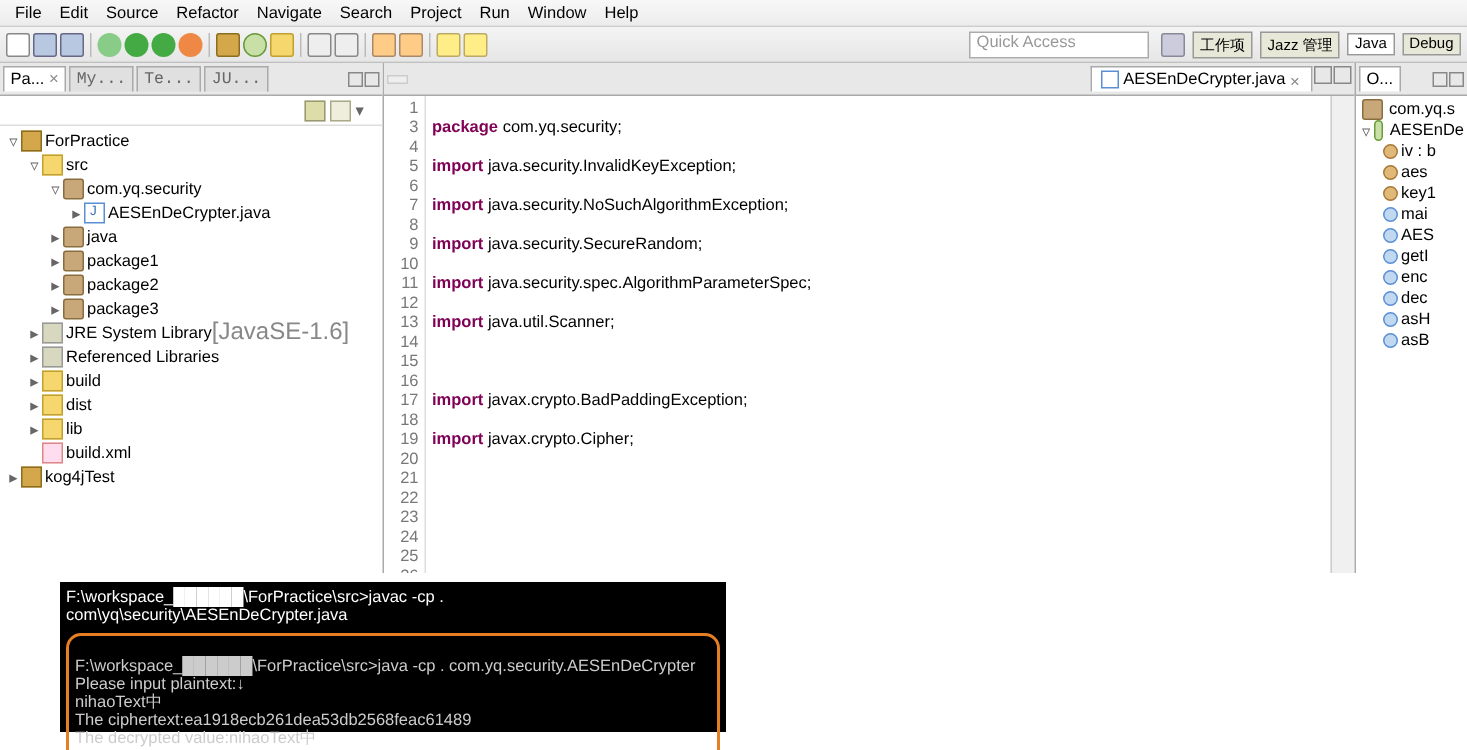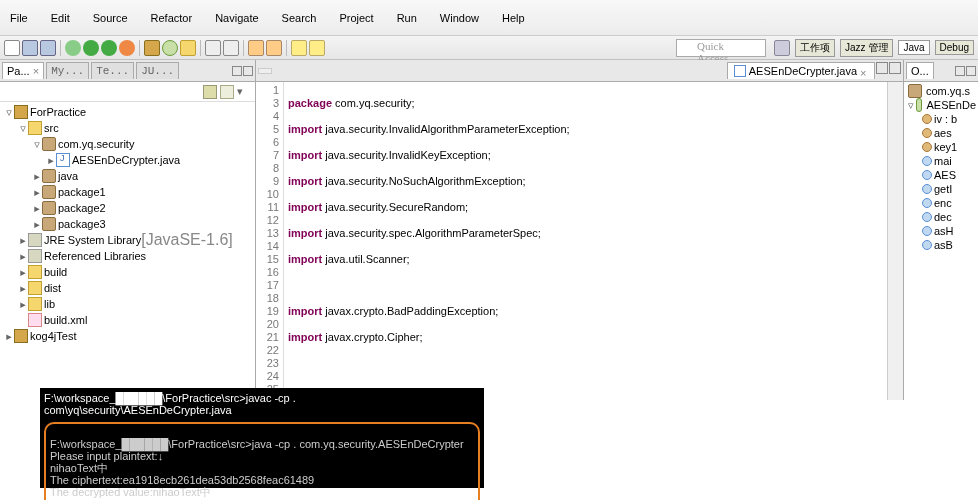--- a/index.html
+++ b/index.html
@@ -1,23 +1,23 @@
 <!DOCTYPE html>
 <html><head>
 <meta charset="utf-8">
 <style>
 * { margin:0; padding:0; box-sizing:border-box; font-family:Tahoma,Arial,sans-serif; font-size:11px; }
 body { background:#fff; width:978px; height:500px; overflow:hidden; position:relative; }
-.menubar { height:36px; background:linear-gradient(#f8f8f8,#ececec); border-bottom:1px solid #ccc; display:flex; align-items:center; padding:0 4px;gap:11px; }
+.menubar { height:18px; background:linear-gradient(#f8f8f8,#ececec); border-bottom:1px solid #ccc; display:flex; align-items:center; padding:0 4px; }
 .menubar span { padding:0 6px; cursor:pointer; }
 .toolbar { height:24px; background:linear-gradient(#f4f4f4,#e6e6e6); border-bottom:1px solid #c0c0c0; display:flex; align-items:center; padding:0 4px; gap:2px; }
 .tb-icon { width:16px; height:16px; display:inline-block; border-radius:2px; }
 .tb-sep { width:1px; height:16px; background:#bbb; margin:0 2px; }
 .spacer { flex:1; }
-.quick { border:1px solid #aaa; height:18px; width:90px; padding:0 20px; color:#999; background:#fff;font-family:Liberation Serif, serif; }
+.quick { border:1px solid #aaa; height:18px; width:120px; padding:0 4px; color:#999; background:#fff; }
 .persp { border:1px solid #999; padding:1px 4px; background:#e8e8d8; margin-left:3px; font-size:10px; }
 .main { display:flex; height:340px; }
 .explorer { width:256px; border-right:1px solid #aaa; display:flex; flex-direction:column; }
 .tabs { height:22px; background:#e8e8e8; border-bottom:1px solid #aaa; display:flex; align-items:center; padding:0 2px; gap:2px; font-size:10px; overflow:hidden; }
 .tab { padding:2px 4px; border:1px solid #aaa; border-bottom:none; background:#fff; white-space:nowrap; }
 .tab.inactive { background:#e0e0e0; color:#666;font-family:Liberation Mono, monospace; }
 .tabs-icons { display:flex; gap:1px; margin-left:auto; }
 .tabs-icons .mi { width:10px; height:10px; border:1px solid #888; }
 .exp-tools { height:20px; display:flex; justify-content:flex-end; align-items:center; gap:3px; padding:0 4px; border-bottom:1px solid #ddd; }
 .exp-tools .ei { width:14px; height:14px; }
@@ -237,21 +237,20 @@
           <div>20</div>
           <div>21</div>
           <div>22</div>
           <div>23</div>
           <div>24</div>
           <div>25</div>
           <div>26</div>
       </div>
       <div class="code">
 <div><span class="kw">package</span><span> com.yq.security;</span></div>
-<div><span class="kw">import</span><span> java.security.InvalidAlgorithmParameterException;</span></div>
 <div><span class="kw">import</span><span> java.security.InvalidKeyException;</span></div>
 <div><span class="kw">import</span><span> java.security.NoSuchAlgorithmException;</span></div>
 <div><span class="kw">import</span><span> java.security.SecureRandom;</span></div>
 <div><span class="kw">import</span><span> java.security.spec.AlgorithmParameterSpec;</span></div>
 <div><span class="kw">import</span><span> java.util.Scanner;</span></div>
 <div>&nbsp;</div>
 <div><span class="kw">import</span><span> javax.crypto.BadPaddingException;</span></div>
 <div><span class="kw">import</span><span> javax.crypto.Cipher;</span></div>
 
 

